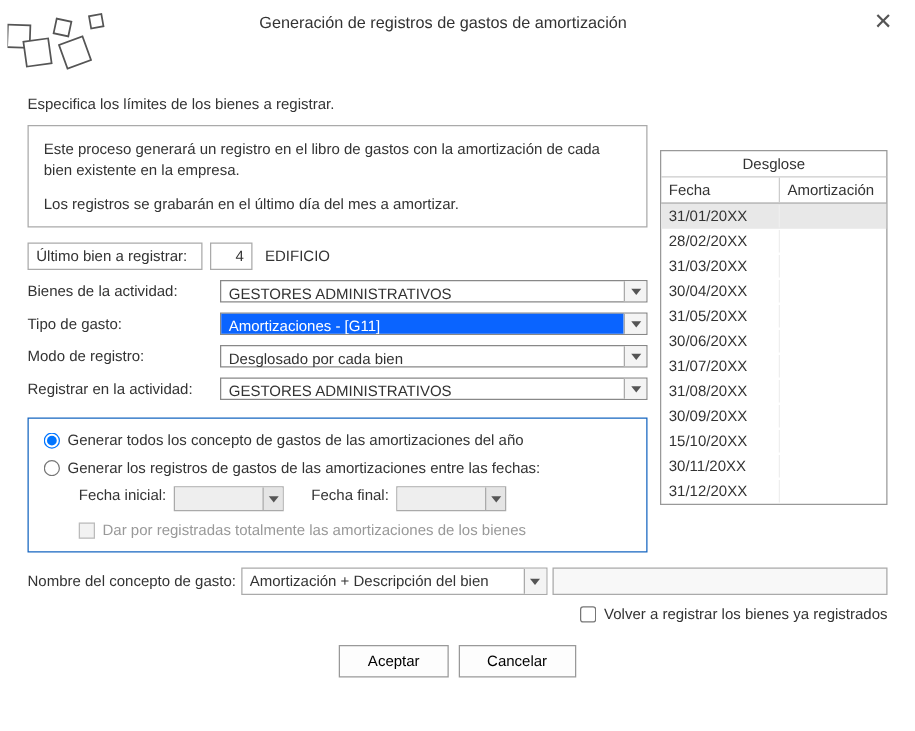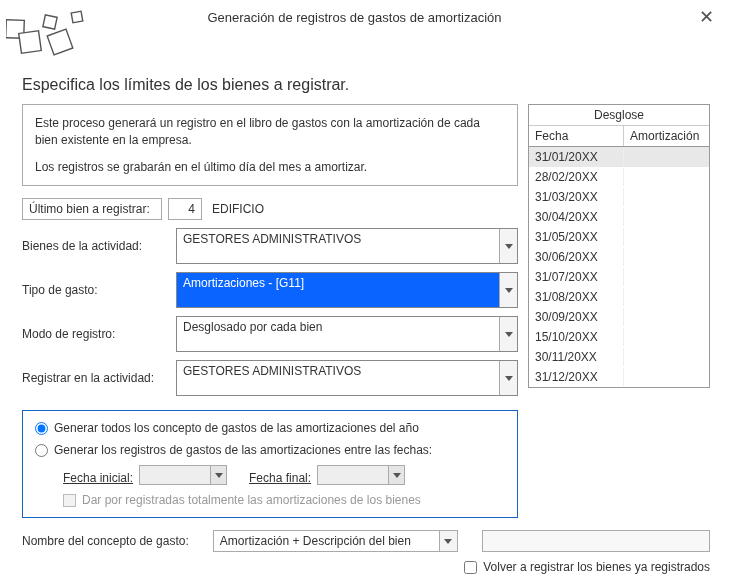--- a/index.html
+++ b/index.html
@@ -23,26 +23,26 @@
     .title-center { flex: 1; text-align: center; font-size: 13px; color: #333; }
     .close-icon { font-size: 18px; color: #555; cursor: pointer; padding: 0 4px; }
     .deco {
       position: absolute;
       top: 10px; left: 6px;
       width: 90px; height: 50px;
       pointer-events: none;
     }
     .subtitle {
       margin: 46px 12px 10px 12px;
-      font-size: 16px;
+      font-size: 12px;
       color: #333;
     }
     .main-row { display: flex; gap: 10px; padding: 0 12px; }
     .left-col { flex: 1; min-width: 0; }
-    .right-col { width: 182px; }
+    .right-col { width: 182px; margin-top: 20px; }
 
     .explain-box {
       border: 1px solid #aaa;
       padding: 10px 12px;
       font-size: 12px;
       line-height: 1.4;
       margin-bottom: 12px;
     }
     .explain-box .spacer { height: 10px; }
 
@@ -65,21 +65,21 @@
     }
     .plain-text { padding: 3px 4px; font-size: 12px; color: #333; }
 
     .form-row { display: flex; align-items: center; gap: 6px; margin-top: 8px; }
     .form-label { width: 148px; font-size: 12px; color: #333; }
     .select {
       display: flex;
       flex: 1;
       border: 1px solid #888;
       background: #fff;
-      height: 36px;
+      height: 18px;
     }
     .select .sel-value { flex: 1; padding: 3px 6px; font-size: 12px; }
     .select .sel-btn {
       width: 18px;
       display: flex; align-items: center; justify-content: center;
       border-left: 1px solid #aaa;
       background: #f4f4f4;
       cursor: pointer;
     }
     .select.highlight .sel-value {
@@ -88,30 +88,30 @@
     }
     .chev { width: 0; height: 0; border-left: 4px solid transparent; border-right: 4px solid transparent; border-top: 5px solid #555; }
 
     .blue-box {
       border: 1px solid #1565c0;
       padding: 10px 12px 10px 12px;
       margin-top: 14px;
     }
     .radio-row { display: flex; align-items: center; gap: 6px; margin-bottom: 8px; }
     .radio { width: 13px; height: 13px; }
-    .date-row { display: flex; align-items: flex-end; gap: 6px; margin-left: 28px; margin-top: 2px; margin-bottom: 8px; text-decoration: underline;}
+    .date-row { display: flex; align-items: flex-start; gap: 6px; margin-left: 28px; margin-top: 2px; margin-bottom: 8px;}
     .date-select { display: flex; border: 1px solid #aaa; height: 20px; }
     .date-select .ds-val { width: 70px; padding: 2px 4px; font-size: 12px; background: #eee; }
     .date-select .ds-btn { width: 16px; display:flex;align-items:center;justify-content:center; border-left:1px solid #aaa; background:#e5e5e5; }
     .chkrow { display: flex; align-items: center; gap: 6px; margin-left: 28px; color: #999; }
     .chk-disabled {
       width: 13px; height: 13px; border:1px solid #bbb; background:#f2f2f2;
     }
 
-    .concept-row { display: flex; align-items: center; gap: 24px; padding: 12px 12px 0 12px; }
+    .concept-row { display: flex; align-items: center; gap: 4px; padding: 12px 12px 0 12px; }
     .concept-row .clabel { font-size: 12px; color: #333; }
     .concept-select { display: flex; border:1px solid #aaa; height:22px; flex: 0 0 245px; }
     .concept-select .cv { flex:1; padding: 3px 6px; font-size: 12px;}
     .concept-select .cb { width:18px; display:flex;align-items:center;justify-content:center;border-left:1px solid #aaa;background:#f4f4f4;}
     .stub-input { flex: 1; height: 22px; border:1px solid #aaa; background:#f8f8f8; }
 
     .re-row { display:flex; justify-content:flex-end; padding: 8px 12px 0 12px; align-items: flex-end; }
     .re-row label { display:flex; align-items:center; gap:6px; font-size:12px;}
 
     .btn-row { display:flex; justify-content:center; gap:8px; padding: 18px 12px 0 12px; }

